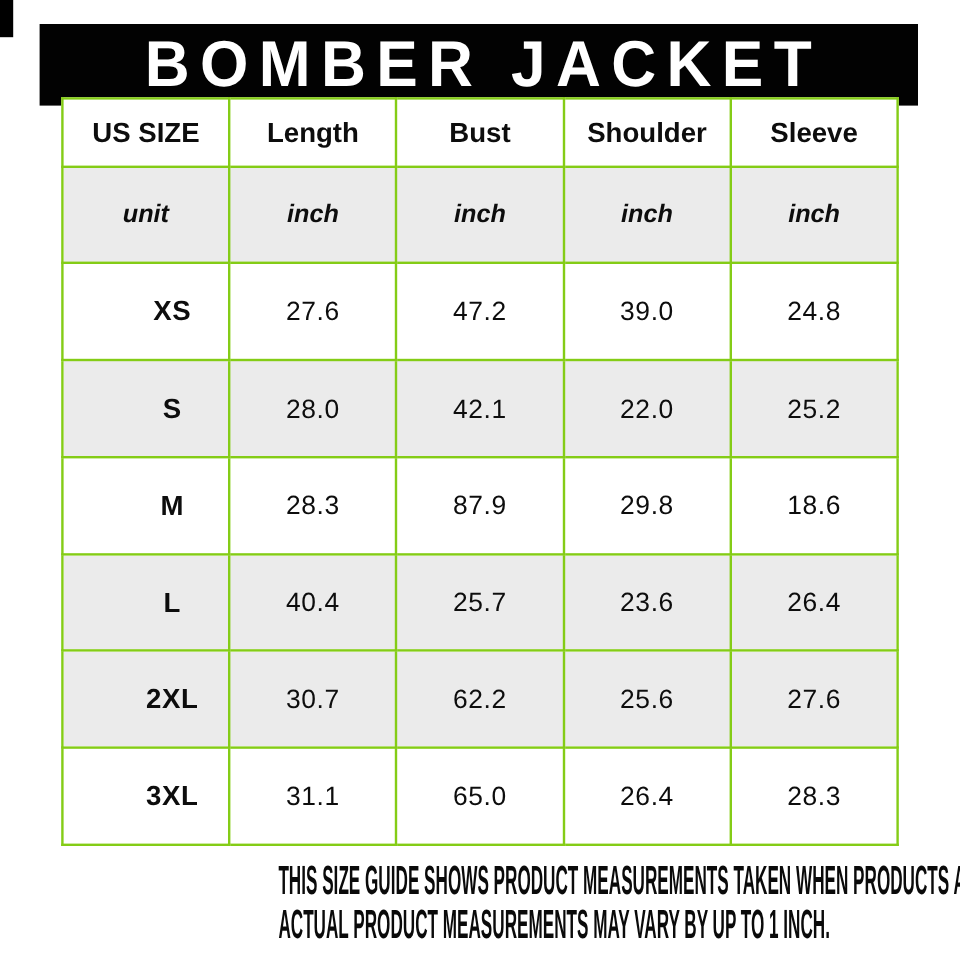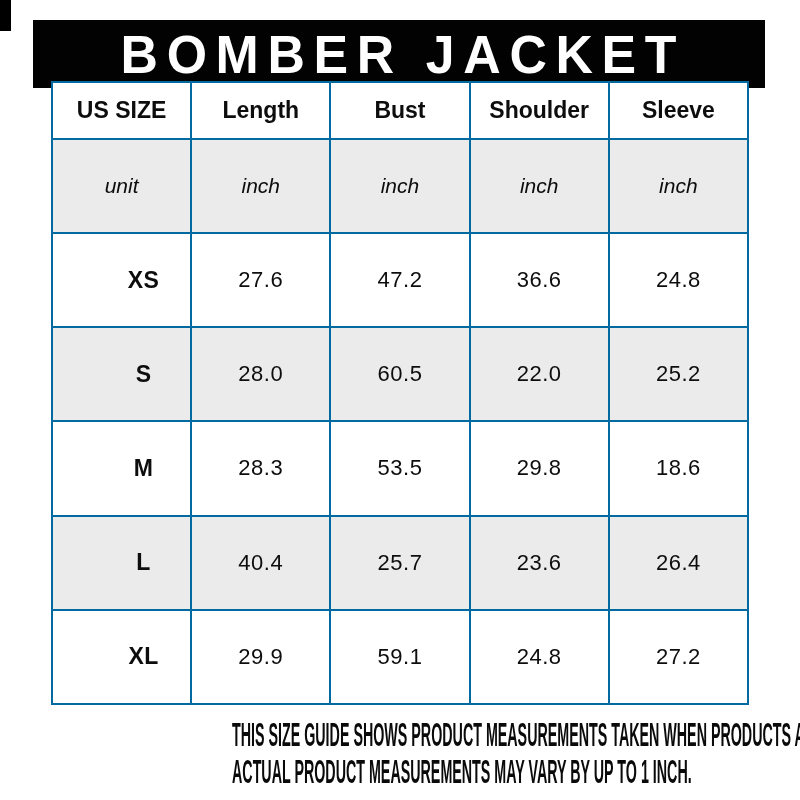--- a/index.html
+++ b/index.html
@@ -21,26 +21,26 @@
     white-space: nowrap; transform: scaleX(0.96); line-height: 1;
     padding-left: 9px; 
   }
 
   .size-table {
     position: absolute; left: 51px; top: 81px; width: 698px; height: 624px;
     border-collapse: collapse; table-layout: fixed; text-align: center;
     color: #0d0d0d; background: #ffffff;
   }
   .size-table th, .size-table td {
-    border: 2px solid #0369a1; padding: 0; vertical-align: middle;
+    border: 2px solid #84cc16; padding: 0; vertical-align: middle;
     width: 20%; height: 56.7px; overflow: hidden;
   }
   .size-table th { font-size: 23px; font-weight: bold; }
   .size-table tr.alt { background: #ebebeb; }
-  .size-table td.unit-cell { font-style: italic; font-size: 21px; font-weight: normal; }
+  .size-table td.unit-cell { font-style: italic; font-size: 21px; font-weight: bold; }
   .size-table td.size-cell { font-weight: bold; font-size: 23px; letter-spacing: 0.5px; padding-left: 44px; }
   .size-table td.value-cell { font-size: 22px; letter-spacing: 0.5px; margin-top: 33px; }
 
   .footer {
     position: absolute; left: 0; top: 716px; width: 800px;
     text-align: center; color: #0a0a0a; font-weight: bold;
   }
   .footer-line {
     font-size: 34px; line-height: 37px; white-space: nowrap;
     transform: scaleX(0.42); transform-origin: 50% 50%;
@@ -73,57 +73,64 @@
         <td class="unit-cell">inch</td>
         <td class="unit-cell">inch</td>
         <td class="unit-cell">inch</td>
         <td class="unit-cell">inch</td>
       </tr>
 
       <tr>
         <td class="size-cell">XS</td>
         <td class="value-cell">27.6</td>
         <td class="value-cell">47.2</td>
-        <td class="value-cell">36.6</td>
+        <td class="value-cell">39.0</td>
         <td class="value-cell">24.8</td>
       </tr>
 
       <tr class="alt">
         <td class="size-cell">S</td>
         <td class="value-cell">28.0</td>
-        <td class="value-cell">60.5</td>
+        <td class="value-cell">42.1</td>
         <td class="value-cell">22.0</td>
         <td class="value-cell">25.2</td>
       </tr>
 
       <tr>
         <td class="size-cell">M</td>
         <td class="value-cell">28.3</td>
-        <td class="value-cell">53.5</td>
+        <td class="value-cell">87.9</td>
         <td class="value-cell">29.8</td>
         <td class="value-cell">18.6</td>
       </tr>
 
       <tr class="alt">
         <td class="size-cell">L</td>
         <td class="value-cell">40.4</td>
         <td class="value-cell">25.7</td>
         <td class="value-cell">23.6</td>
         <td class="value-cell">26.4</td>
       </tr>
 
-      <tr>
-        <td class="size-cell">XL</td>
-        <td class="value-cell">29.9</td>
-        <td class="value-cell">59.1</td>
-        <td class="value-cell">24.8</td>
-        <td class="value-cell">27.2</td>
+
+      <tr class="alt">
+        <td class="size-cell">2XL</td>
+        <td class="value-cell">30.7</td>
+        <td class="value-cell">62.2</td>
+        <td class="value-cell">25.6</td>
+        <td class="value-cell">27.6</td>
       </tr>
 
-
+      <tr>
+        <td class="size-cell">3XL</td>
+        <td class="value-cell">31.1</td>
+        <td class="value-cell">65.0</td>
+        <td class="value-cell">26.4</td>
+        <td class="value-cell">28.3</td>
+      </tr>
 
 
     </tbody>
   </table>
 
   <div class="footer">
     <div class="footer-line">THIS SIZE GUIDE SHOWS PRODUCT MEASUREMENTS TAKEN WHEN PRODUCTS ARE LAID FLAT.</div>
     <div class="footer-line">ACTUAL PRODUCT MEASUREMENTS MAY VARY BY UP TO 1 INCH.</div>
   </div>
 

